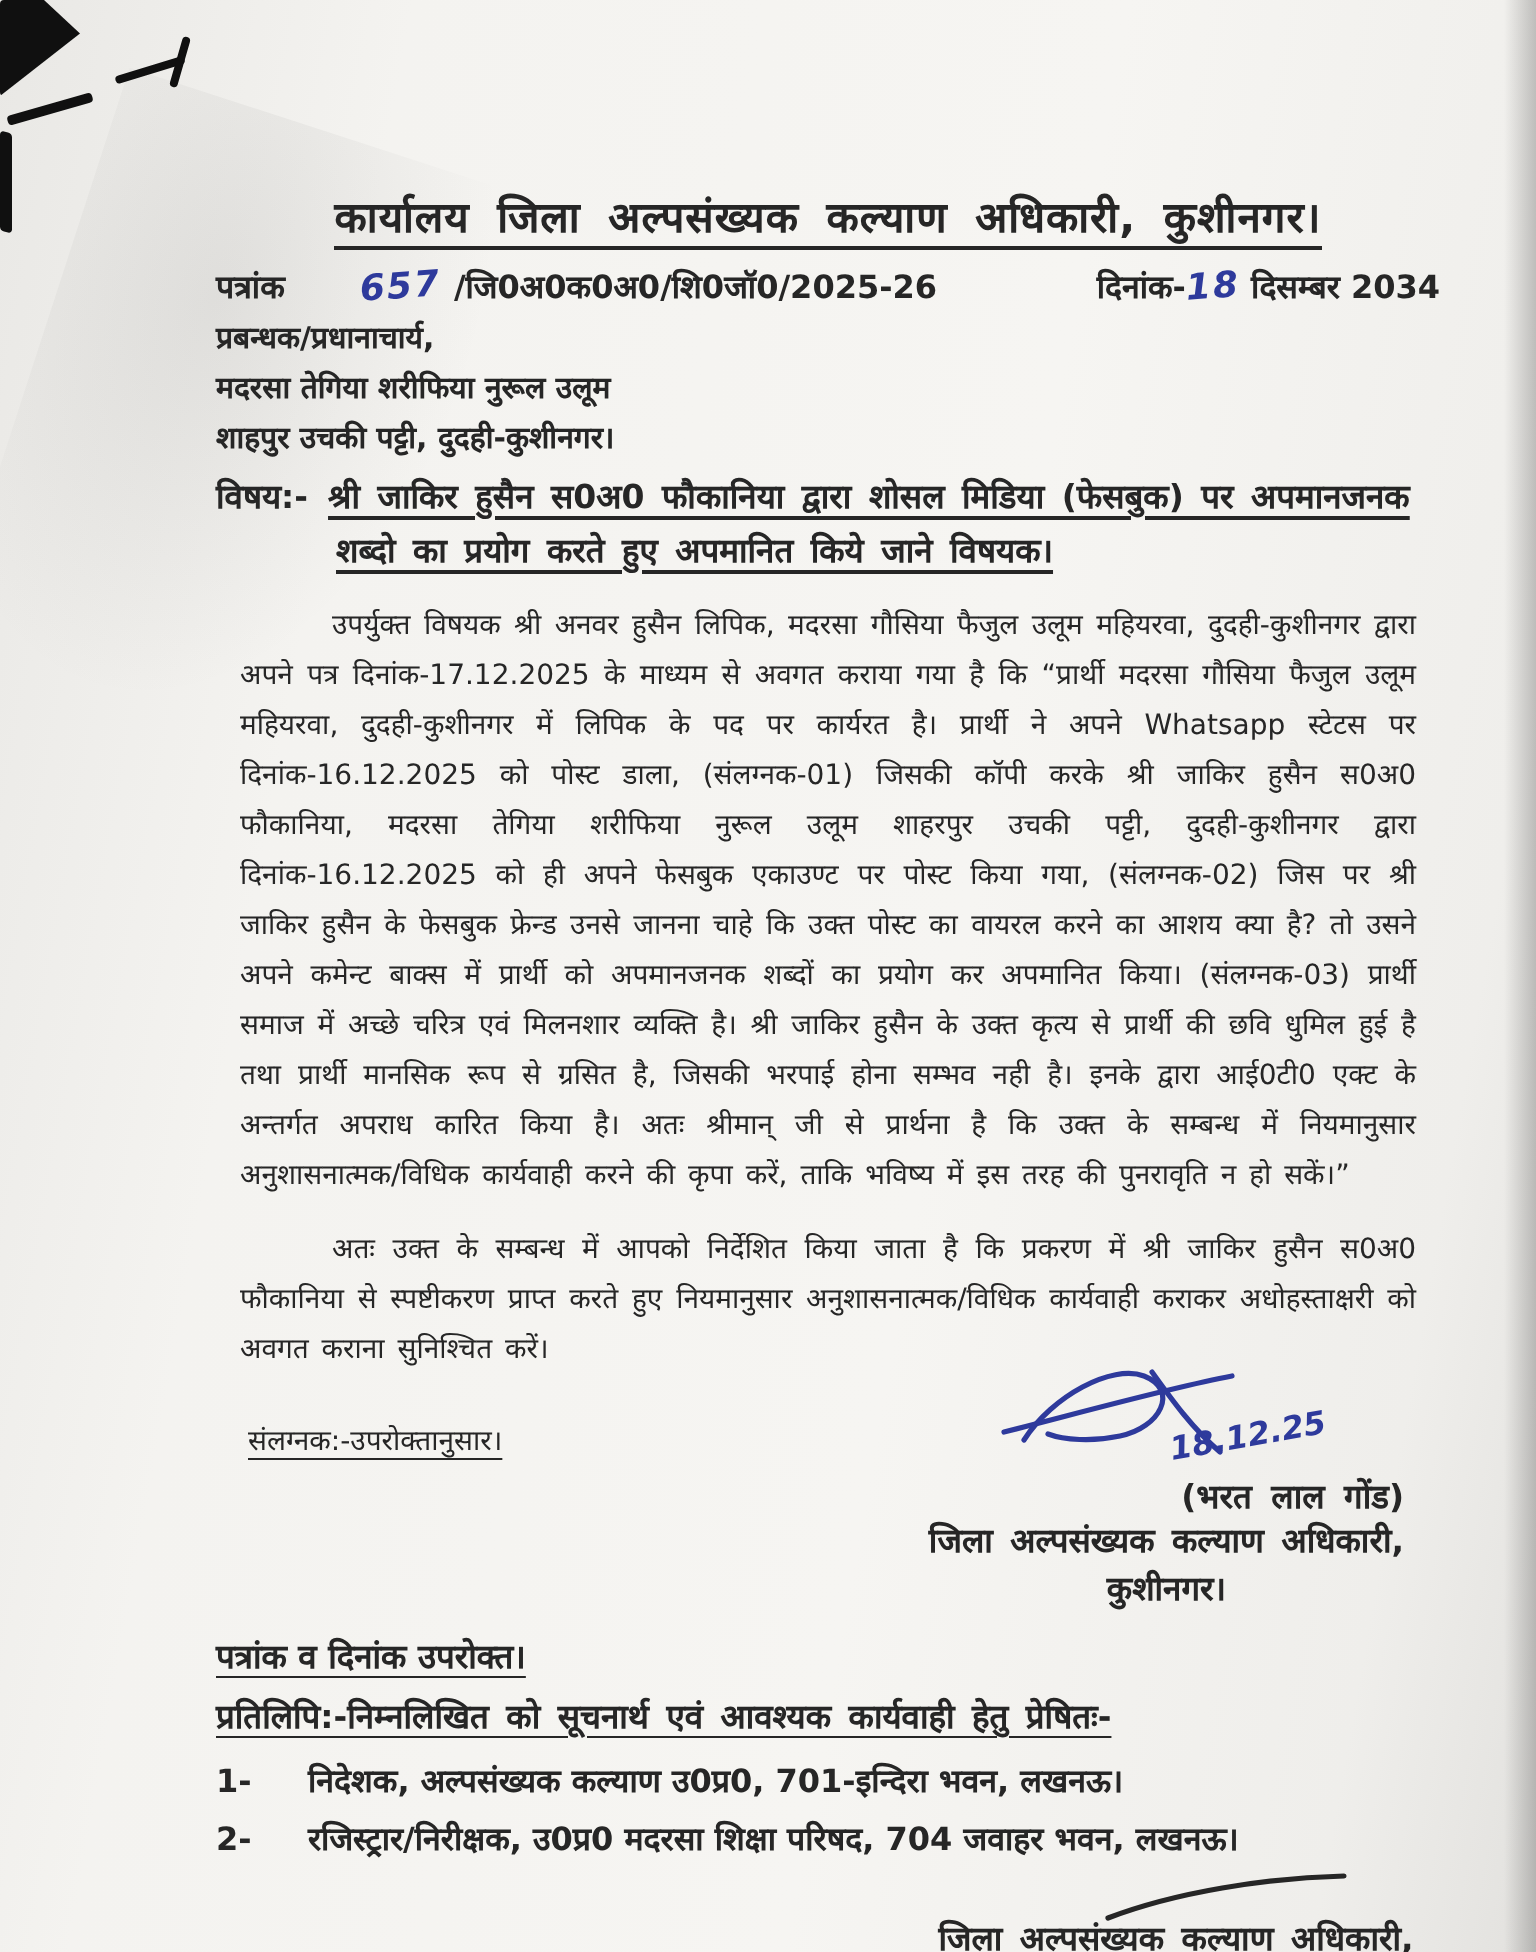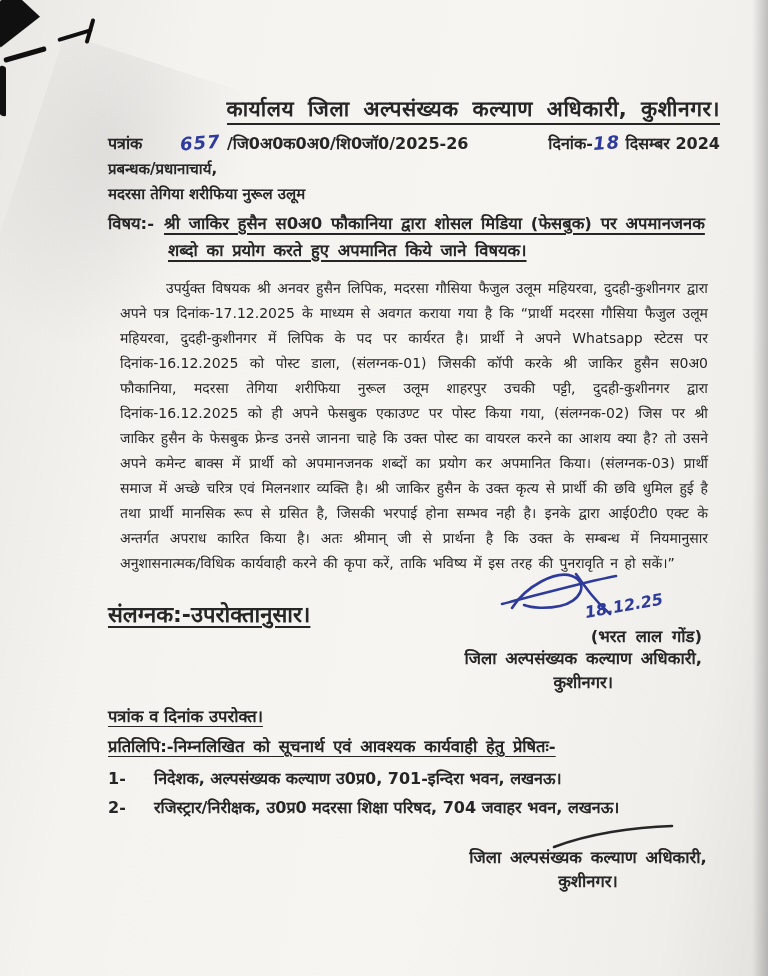--- a/index.html
+++ b/index.html
@@ -26,21 +26,21 @@
   .art{position:absolute;background:#101010;border-radius:2px;}
   .art-corner{left:0;top:0;width:40px;height:48px;clip-path:polygon(0 0,55% 0,100% 35%,0 100%);}
   .art-staple-bar{left:57px;top:33px;width:36px;height:4px;transform:rotate(-17deg);}
   .art-staple-cross{left:88px;top:18px;width:4px;height:26px;transform:rotate(16deg);}
   .art-stroke{left:3px;top:52px;width:44px;height:5px;transform:rotate(-16deg);}
   .art-sliver{left:0;top:66px;width:6px;height:50px;transform:skewY(14deg);}
 
   .content{position:absolute;inset:0;padding:94px 48px 0 108px;}
 
   .title{
-    text-align:right;font-size:21px;font-weight:bold;letter-spacing:.5px;
+    text-align:center;font-size:21px;font-weight:bold;letter-spacing:.5px;
     margin:0 0 10px 0;
   }
   .title span{border-bottom:2px solid #262626;padding-bottom:2px;word-spacing:6px;}
 
   .ref-line{display:flex;align-items:baseline;font-size:16px;font-weight:600;margin-bottom:3px;}
   .ref-num-hand{margin:0 6px 0 38px;}
   .hand{
     color:#2e3a9c;font-style:italic;font-weight:bold;letter-spacing:1px;
     display:inline-block;transform:rotate(-4deg);font-size:18px;
   }
@@ -55,21 +55,21 @@
   .subject .u{text-decoration:underline;text-underline-offset:4px;text-decoration-thickness:1.5px;margin-left:10px;}
 
   .para{
     font-size:14px;font-weight:400;line-height:25px;text-align:justify;
     margin:12px;word-spacing:2px;
   }
   .indent{text-indent:46px;}
 
   .sig-row{position:relative;height:112px;}
   .enclosure{
-    position:absolute;left:0;top:10px;font-size:22px;font-weight:bold;
+    position:absolute;left:16px;top:10px;font-size:14px;font-weight:normal;
     text-decoration:underline;text-underline-offset:4px;
   }
   .sign-block{position:absolute;right:18px;top:-22px;text-align:center;}
   .sign-svg{display:block;margin:0 auto -6px auto;}
   .sig-name{font-size:16.5px;font-weight:bold;word-spacing:4px;text-align:right;}
   .sig-title{font-size:16.5px;font-weight:600;line-height:24px;word-spacing:3px;}
 
   .ref-note,.copy-heading{
     font-size:16.5px;font-weight:bold;margin-top:4px;
     text-decoration:underline;text-underline-offset:4px;line-height:26px;
@@ -97,32 +97,34 @@
   <div class="content">
 
     <h1 class="title"><span>कार्यालय जिला अल्पसंख्यक कल्याण अधिकारी, कुशीनगर।</span></h1>
 
     <div class="ref-line">
       <span>पत्रांक</span>
       <span class="hand ref-num-hand">657</span>
       <span>/जि0अ0क0अ0/शि0जॉ0/2025-26</span>
       <span class="ref-right">
         <span>दिनांक-</span><span class="hand">18</span>
-        <span>दिसम्बर 2024</span>
+        <span>दिसम्बर 2034</span>
       </span>
     </div>
 
     <div class="addr">
       <div>प्रबन्धक/प्रधानाचार्य,</div>
       <div>मदरसा तेगिया शरीफिया नुरूल उलूम</div>
+      <div>शाहपुर उचकी पट्टी, दुदही-कुशीनगर।</div>
     </div>
 
     <div class="subject"><span>विषय:-</span><span class="u">श्री जाकिर हुसैन स0अ0 फौकानिया द्वारा शोसल मिडिया (फेसबुक) पर अपमानजनक शब्दो का प्रयोग करते हुए अपमानित किये जाने विषयक।</span></div>
 
     <p class="para indent">उपर्युक्त विषयक श्री अनवर हुसैन लिपिक, मदरसा गौसिया फैजुल उलूम महियरवा, दुदही-कुशीनगर द्वारा अपने पत्र दिनांक-17.12.2025 के माध्यम से अवगत कराया गया है कि “प्रार्थी मदरसा गौसिया फैजुल उलूम महियरवा, दुदही-कुशीनगर में लिपिक के पद पर कार्यरत है। प्रार्थी ने अपने Whatsapp स्टेटस पर दिनांक-16.12.2025 को पोस्ट डाला, (संलग्नक-01) जिसकी कॉपी करके श्री जाकिर हुसैन स0अ0 फौकानिया, मदरसा तेगिया शरीफिया नुरूल उलूम शाहरपुर उचकी पट्टी, दुदही-कुशीनगर द्वारा दिनांक-16.12.2025 को ही अपने फेसबुक एकाउण्ट पर पोस्ट किया गया, (संलग्नक-02) जिस पर श्री जाकिर हुसैन के फेसबुक फ्रेन्ड उनसे जानना चाहे कि उक्त पोस्ट का वायरल करने का आशय क्या है? तो उसने अपने कमेन्ट बाक्स में प्रार्थी को अपमानजनक शब्दों का प्रयोग कर अपमानित किया। (संलग्नक-03) प्रार्थी समाज में अच्छे चरित्र एवं मिलनशार व्यक्ति है। श्री जाकिर हुसैन के उक्त कृत्य से प्रार्थी की छवि धुमिल हुई है तथा प्रार्थी मानसिक रूप से ग्रसित है, जिसकी भरपाई होना सम्भव नही है। इनके द्वारा आई0टी0 एक्ट के अन्तर्गत अपराध कारित किया है। अतः श्रीमान् जी से प्रार्थना है कि उक्त के सम्बन्ध में नियमानुसार अनुशासनात्मक/विधिक कार्यवाही करने की कृपा करें, ताकि भविष्य में इस तरह की पुनरावृति न हो सकें।”</p>
+    <p class="para indent">अतः उक्त के सम्बन्ध में आपको निर्देशित किया जाता है कि प्रकरण में श्री जाकिर हुसैन स0अ0 फौकानिया से स्पष्टीकरण प्राप्त करते हुए नियमानुसार अनुशासनात्मक/विधिक कार्यवाही कराकर अधोहस्ताक्षरी को अवगत कराना सुनिश्चित करें।</p>
 
     <div class="sig-row">
       <div class="enclosure">संलग्नक:-उपरोक्तानुसार।</div>
 
       <div class="sign-block">
         <svg class="sign-svg" width="170" height="64" viewBox="0 0 170 64">
           <g fill="none" stroke="#2e3a9c" stroke-width="2.6" stroke-linecap="round">
             <path d="M14,42 C28,20 58,4 74,10 C92,17 82,36 62,40 C48,43 34,42 26,39"></path>
             <path d="M4,38 C36,30 86,16 118,10"></path>
             <path d="M78,8 C88,22 98,36 112,48"></path>

